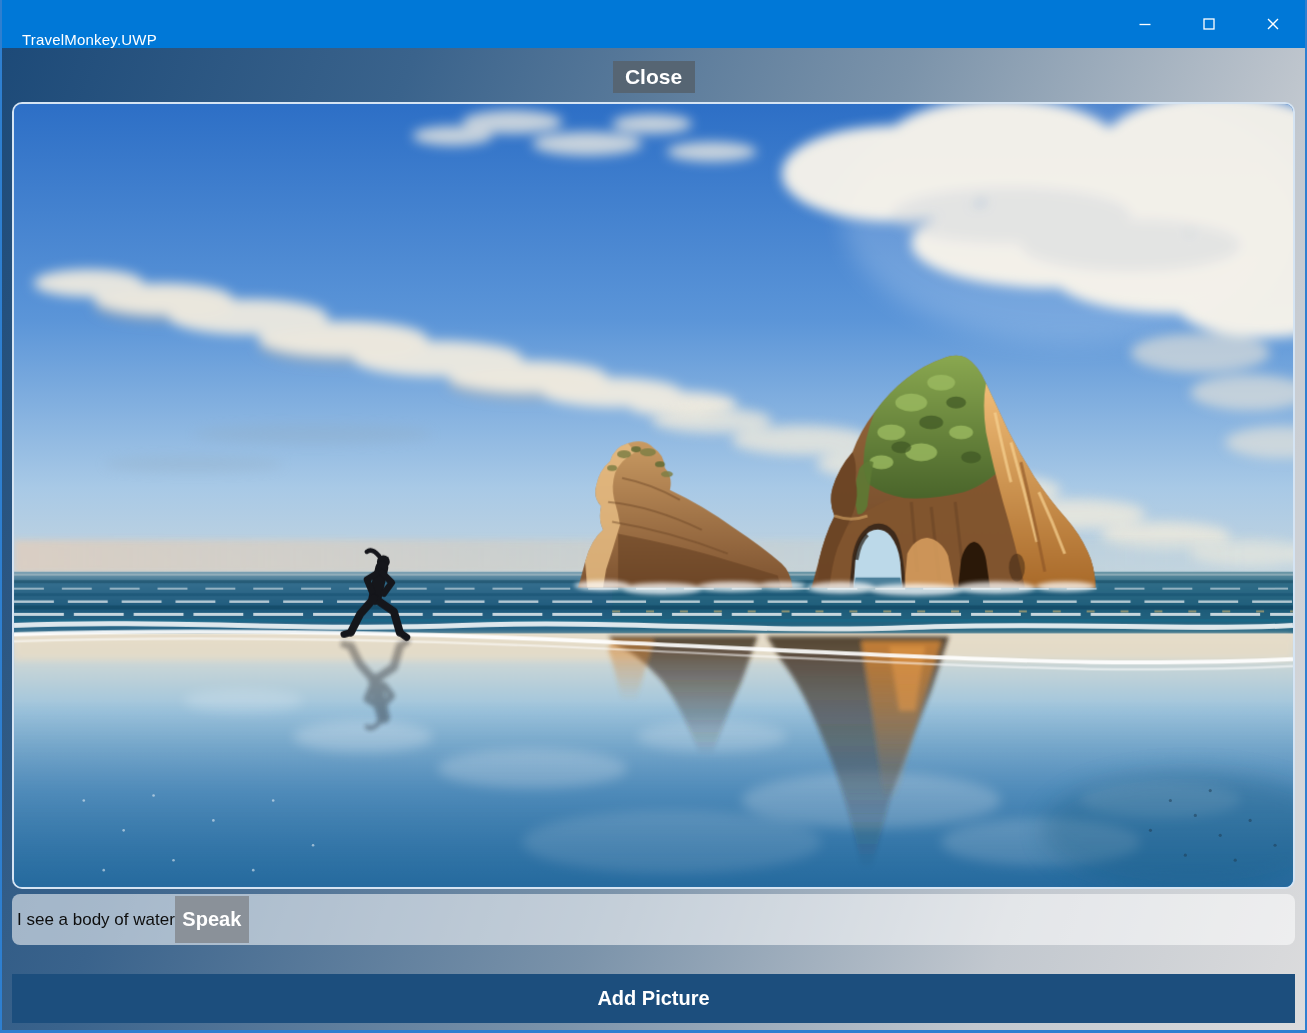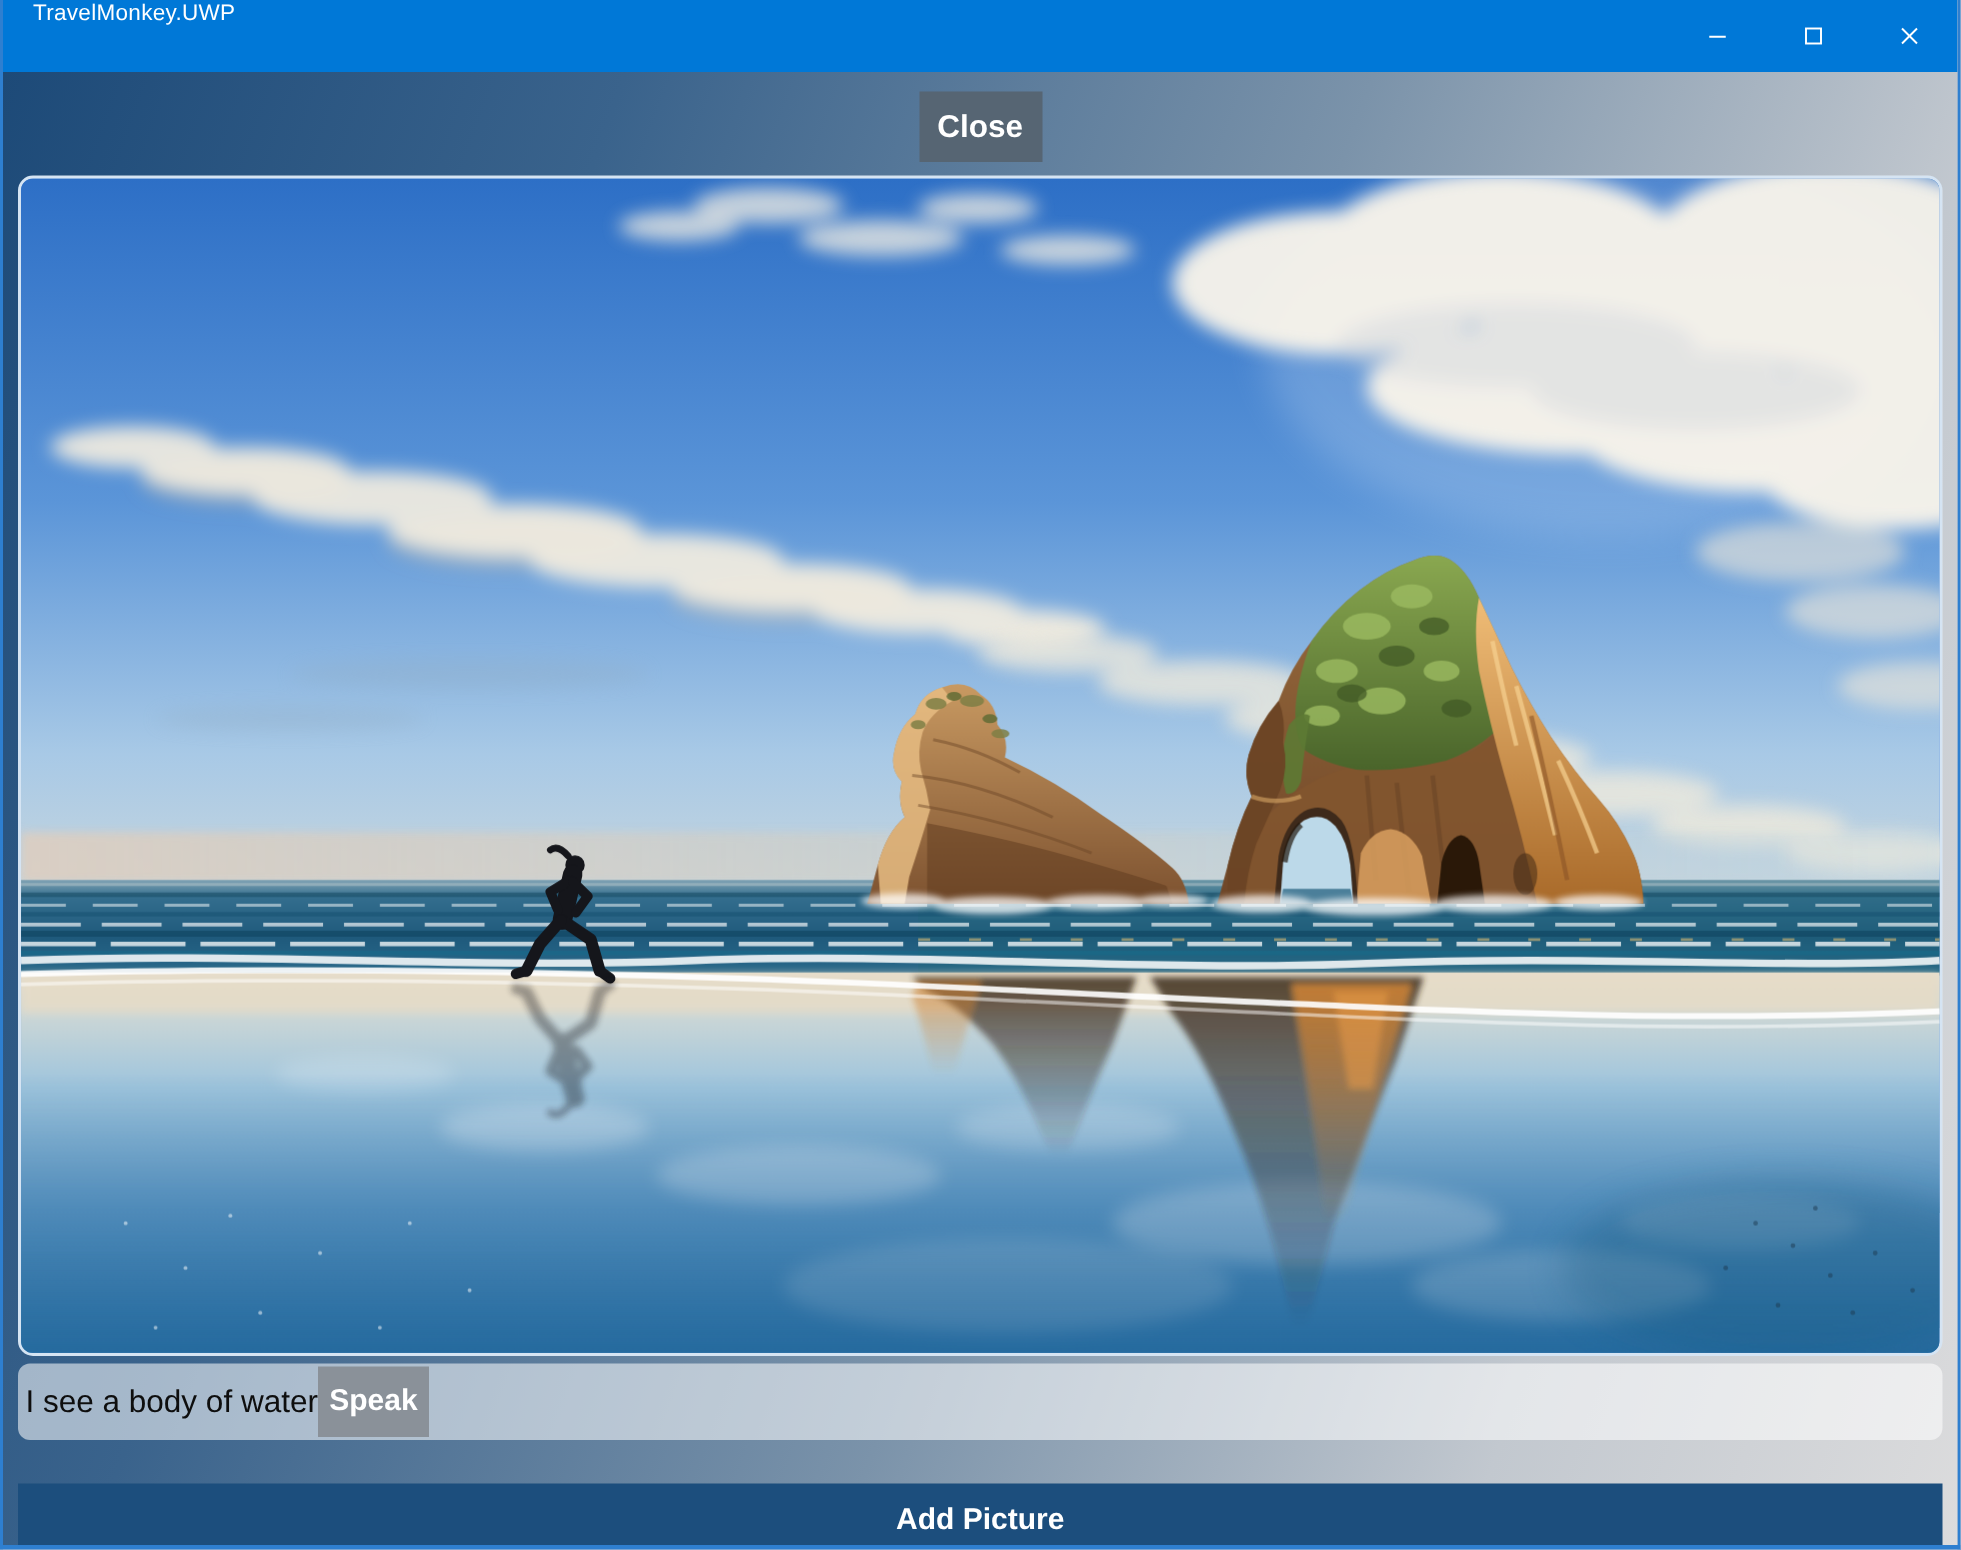--- a/index.html
+++ b/index.html
@@ -1,34 +1,34 @@
 <!DOCTYPE html>
 <html><head>
 <meta charset="utf-8">
 <style>
   html,body{margin:0;padding:0;}
   body{width:1307px;height:1033px;font-family:"Liberation Sans",sans-serif;background:#d0d0d0;}
   .window{width:1307px;height:1033px;box-sizing:border-box;display:flex;flex-direction:column;
     border-left:2px solid #2e7fd0;border-right:2px solid #2e7fd0;border-bottom:3px solid #2e7fd0;overflow:hidden;}
-  .titlebar{height:48px;flex:0 0 48px;background:#0078d7;display:flex;align-items:flex-start;color:#fff;gap:40px;}
+  .titlebar{height:48px;flex:0 0 48px;background:#0078d7;display:flex;align-items:flex-end;color:#fff;gap:40px;}
   .titlebar-title{font-size:15px;padding-left:20px;letter-spacing:.2px;}
   .caption-controls{margin-left:auto;display:flex;height:100%;}
   .caption-btn{width:64px;height:100%;display:flex;align-items:center;justify-content:center;
     background:transparent;border:none;padding:0;cursor:default;}
   .caption-btn svg{display:block;}
   .content{flex:1;position:relative;display:flex;flex-direction:column;align-items:center;
     background:linear-gradient(110deg,#1d4a78 0%,#3a638c 25%,#7b93aa 55%,#c2c8cf 80%,#dcdcdd 100%);}
-  .close-btn{margin-top:13px;width:82px;height:47px;background:#566573;color:#fff;font-weight:bold;
+  .close-btn{margin-top:13px;width:82px;height:32px;background:#566573;color:#fff;font-weight:bold;
     font-size:21px;border:none;font-family:inherit;display:flex;align-items:center;justify-content:center;}
   .photo-frame{margin-top:9px;width:1283px;height:787px;box-sizing:border-box;border-radius:10px;
     border:2px solid rgba(235,242,248,.85);overflow:hidden;position:relative;background:#5b95d8;}
   .photo-frame svg{position:absolute;left:0;top:0;width:100%;height:100%;display:block;}
   .caption-bar{margin-top:5px;width:1283px;height:51px;box-sizing:border-box;border-radius:8px;
     background:rgba(255,255,255,.55);display:flex;align-items:center;padding-left:5px;}
-  .caption-text{font-size:21px;color:#0e0e0e;}
+  .caption-text{font-size:17px;color:#0e0e0e;}
   .speak-btn{width:74px;height:47px;background:#8a9199;color:#fff;font-weight:bold;
     font-size:20px;border:none;font-family:inherit;display:flex;align-items:center;justify-content:center;}
   .add-btn{margin-top:29px;width:1283px;height:49px;background:#1c4e7d;color:#fff;font-weight:bold;
     font-size:20px;border:none;font-family:inherit;display:flex;align-items:center;justify-content:center;}
 </style>
 </head>
 <body>
 
 <div class="window">
 

